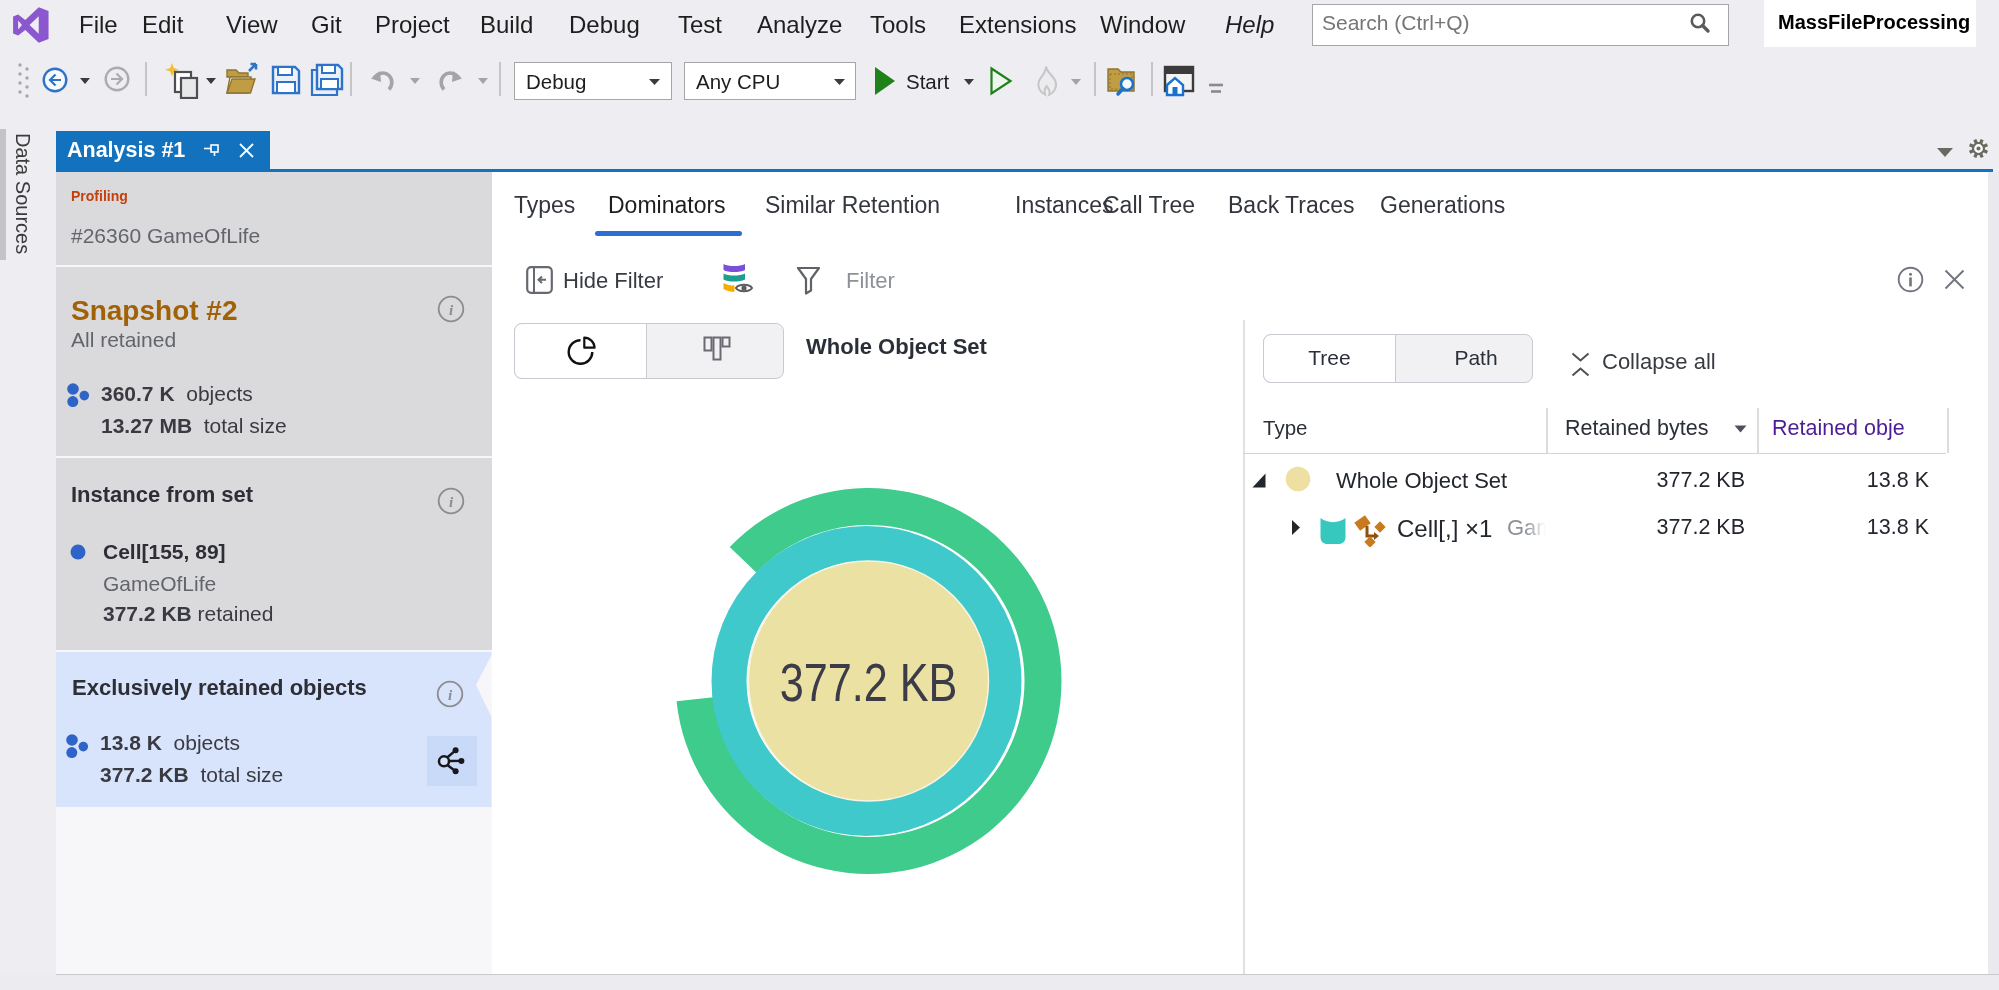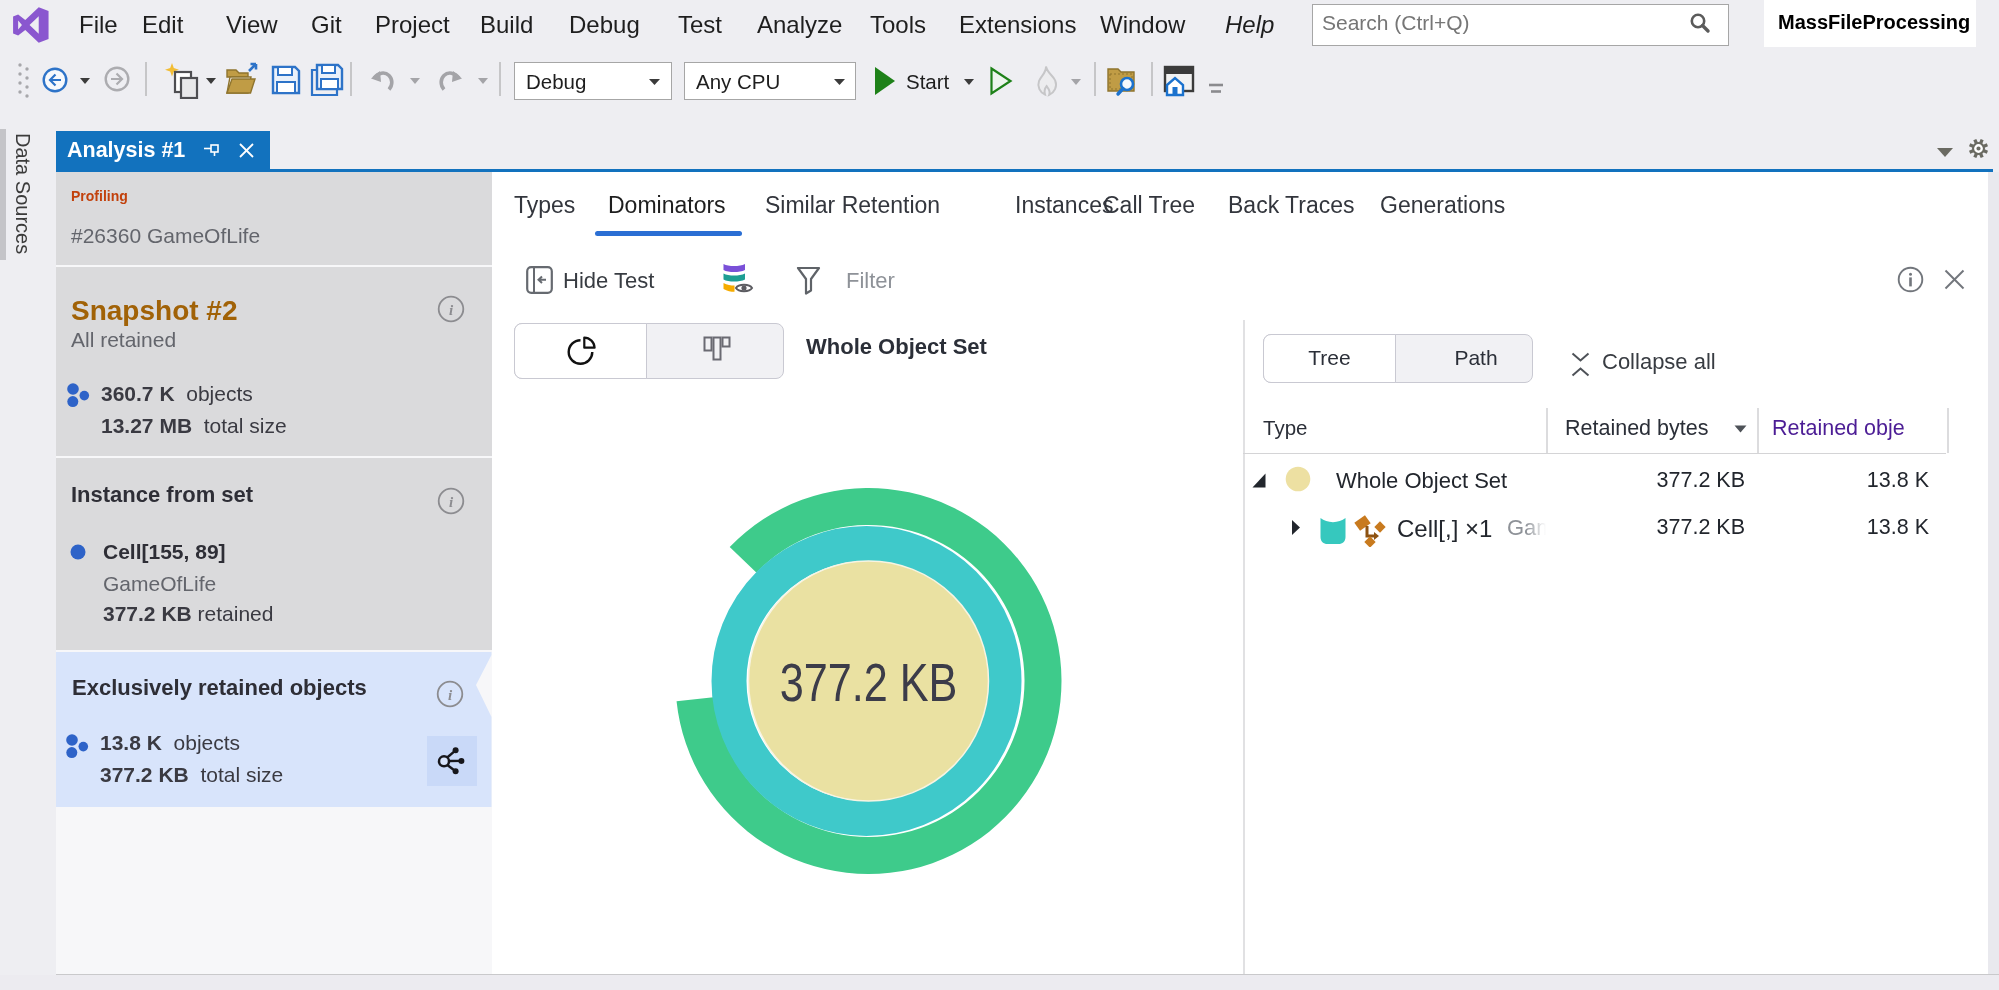--- a/index.html
+++ b/index.html
@@ -279,21 +279,21 @@
     <span class="abs" style="left:1228px;">Back Traces</span>
     <span class="abs" style="left:1380px;">Generations</span>
   </div>
   <div class="abs" style="left:595px;top:231px;width:147px;height:4.5px;background:#2b6fd4;border-radius:3px;"></div>
 
   <svg class="abs" style="left:526px;top:266px;" width="27" height="28" viewBox="0 0 27 28">
     <rect x="1.2" y="1.2" width="24.6" height="25.6" rx="4" fill="none" stroke="#666a70" stroke-width="2.2"></rect>
     <line x1="8" y1="1.5" x2="8" y2="26.5" stroke="#666a70" stroke-width="2"></line>
     <path d="M20 13.8 L13 13.8 M16 10.5 L12.5 13.8 L16 17.1" stroke="#666a70" stroke-width="2" fill="none"></path>
   </svg>
-  <div class="abs" style="left:563px;top:268px;font-size:22px;color:#383c42;">Hide Test</div>
+  <div class="abs" style="left:563px;top:268px;font-size:22px;color:#383c42;">Hide Filter</div>
 
   <svg class="abs" style="left:720px;top:262px;" width="34" height="34" viewBox="0 0 34 34">
     <path d="M3.5 2 C8.5 4.8 19.5 4.8 25 2 L25 8 C19.5 10.8 8.5 10.8 3.5 8 Z" fill="#7a50d8"></path>
     <path d="M3.5 11.5 C8.5 14.3 19.5 14.3 25 11.5 L25 17.5 C19.5 20.3 8.5 20.3 3.5 17.5 Z" fill="#1d9e93"></path>
     <path d="M3.5 21 C7 23 11 23.6 14.5 23.6 L14.5 29.8 C11 29.8 7 29.2 3.5 27 Z" fill="#f6ac00"></path>
     <g>
       <path d="M16 26 C18.5 21.8 29.5 21.8 32 26 C29.5 30.2 18.5 30.2 16 26 Z" fill="#fff" stroke="#5b5b60" stroke-width="2"></path>
       <circle cx="24" cy="26" r="2.6" fill="#5b5b60"></circle>
     </g>
   </svg>

